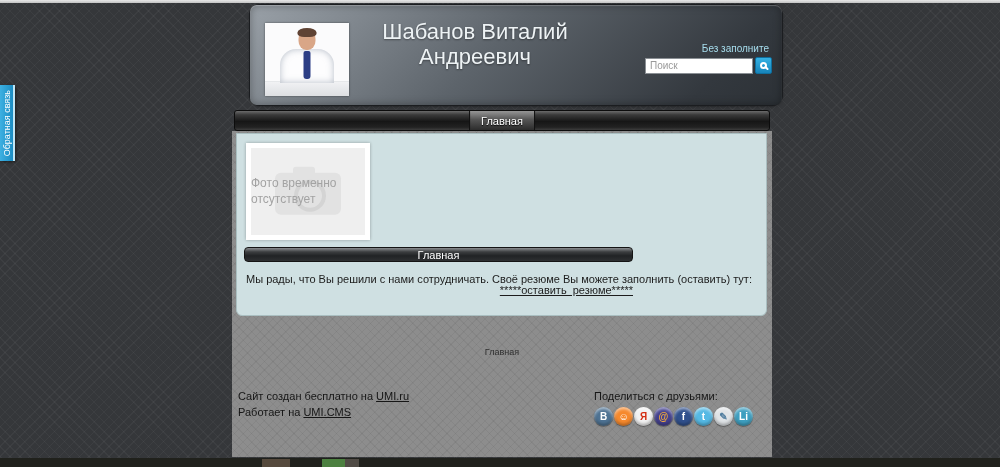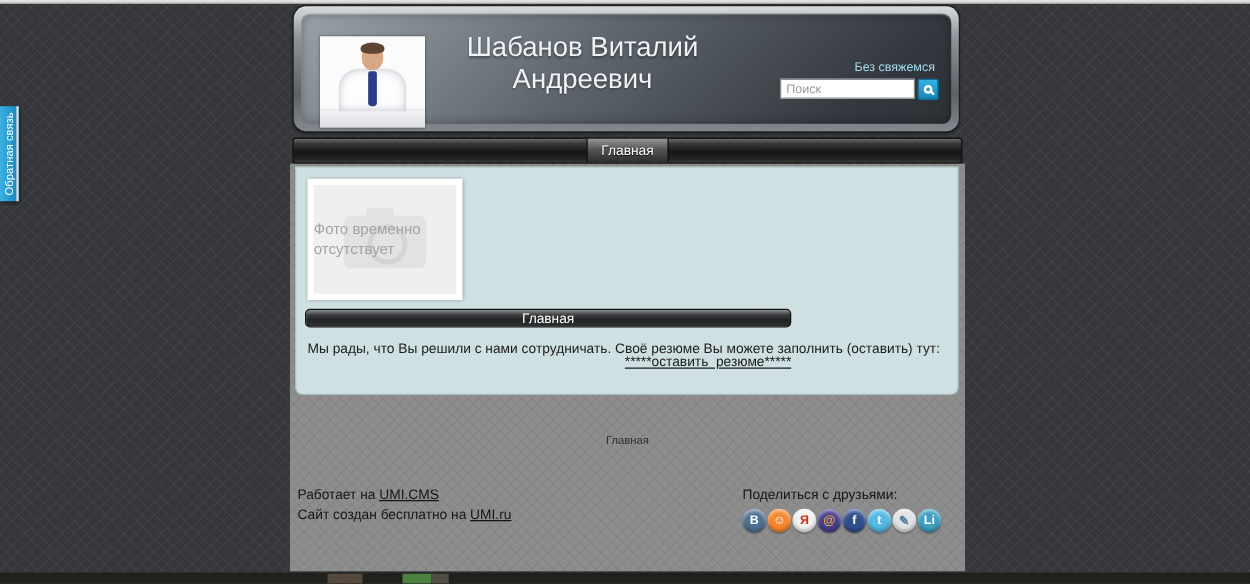--- a/index.html
+++ b/index.html
@@ -14,41 +14,41 @@
 
   
   .feedback-tab { position:absolute; left:0; top:85px; width:15px; height:76px;
     background:linear-gradient(90deg,#3db0e2,#1b8cc2); border-right:2px solid #bfe6f6;
     box-shadow:1px 1px 3px rgba(0,0,0,.5); display:flex; align-items:center; justify-content:center; cursor:pointer; }
   .feedback-tab span { writing-mode:vertical-rl; transform:rotate(180deg); font-size:9px; color:#fff; white-space:nowrap; }
 
   .column { position:absolute; left:232px; top:0; width:540px; height:467px; }
 
   
-  .header-card { position:absolute; top:5px; left:3px; width:532px; height:100px; border-radius:10px;
+  .header-card { position:absolute; top:5px; left:18px; width:532px; height:100px; border-radius:10px;
     background:linear-gradient(180deg,#d9dcdf 0%,#8f949a 25%,#5b6167 70%,#83898f 100%);
-    box-shadow:0 0 0 1px #1b1d20, 0 1px 3px rgba(0,0,0,.6); padding:6px; }
+    box-shadow:0 0 0 1px #1b1d20, 0 1px 3px rgba(0,0,0,.6); padding:0; }
   .header-inner { position:relative; width:100%; height:100%; border-radius:7px;
     background:linear-gradient(135deg,#9aa1a8 0%,#5d646b 45%,#33383e 85%,#2c3136 100%);
     box-shadow:inset 0 1px 1px rgba(255,255,255,.25), inset 0 0 8px rgba(0,0,0,.35); }
 
   .photo { position:absolute; left:15px; top:18px; width:84px; height:73px; background:#fbfbfc; overflow:hidden;
     box-shadow:0 0 2px rgba(0,0,0,.5); }
   .photo .desk { position:absolute; bottom:0; left:-4px; right:-4px; height:15px; background:linear-gradient(#f1f2f4,#dddfe2); border-top:1px solid #e6e8ea; }
   .photo .head { position:absolute; top:7px; left:50%; transform:translateX(-50%); width:17px; height:20px; background:#d9a687; border-radius:45%; }
   .photo .head::before { content:''; position:absolute; top:-2px; left:-1px; right:-1px; height:9px; background:#5f4334; border-radius:50% 50% 35% 35%; }
   .photo .shirt { position:absolute; top:26px; left:50%; transform:translateX(-50%); width:54px; height:34px; background:#fdfdfe; border-radius:16px 16px 0 0; box-shadow:inset 0 0 7px rgba(145,155,170,.65); }
   .photo .tie { position:absolute; top:28px; left:50%; transform:translateX(-50%); width:7px; height:28px; background:#2c3e85; border-radius:2px 2px 3px 3px; }
 
   .title-block { position:absolute; left:100px; top:14px; width:250px; text-align:center; }
   .title-block h1 { font-size:22px; line-height:25px; font-weight:normal; color:#eef3f5; text-shadow:0 1px 2px rgba(0,0,0,.4); }
   .subtitle { margin-top:4px; font-size:12px; color:#4ec5de; }
 
   .schedule { position:absolute; top:38px; right:13px; font-size:10px; color:#a6dcec; }
-  .searchbox { position:absolute; top:52px; right:10px; display:flex; }
+  .searchbox { position:absolute; top:52px; right:10px; display:flex; align-items:center; }
   .searchbox input { width:108px; height:16px; border:1px solid #8a8f94; font-size:10px; padding:0 4px; color:#333; background:#fff; outline:none; }
   .searchbox input::placeholder { color:#9a9a9a; }
   .search-btn { width:17px; height:17px; margin-left:2px; border:1px solid #0f6f9e; border-radius:2px;
     background:linear-gradient(#35b2e4,#1784ba); display:flex; align-items:center; justify-content:center; cursor:pointer; }
   .mag { position:relative; width:7px; height:7px; border:2px solid #fff; border-radius:50%; display:block; }
   .mag::after { content:''; position:absolute; width:5px; height:2px; background:#fff; transform:rotate(45deg); right:-4px; bottom:-2px; border-radius:1px; }
 
   
   .navbar { position:absolute; top:110px; left:2px; width:536px; height:21px; border:1px solid #0c0c0c; border-radius:3px;
     background:linear-gradient(180deg,#6b6b6b 0%,#3a3a3a 20%,#161616 55%,#222 85%,#3d3d3d 100%); }
@@ -116,21 +116,21 @@
       <div class="header-inner">
         <div class="photo">
           <div class="desk"></div>
           <div class="shirt"></div>
           <div class="tie"></div>
           <div class="head"></div>
         </div>
         <div class="title-block">
           <h1>Шабанов Виталий Андреевич</h1>
         </div>
-        <div class="schedule">Без свяжемся</div>
+        <div class="schedule">Без заполните</div>
         <div class="searchbox">
           <input type="text" placeholder="Поиск" style="">
           <div class="search-btn">
             <span class="mag"></span>
           </div>
         </div>
       </div>
     </div>
 
     <div class="navbar">
@@ -154,24 +154,24 @@
         <div class="resume-link-row">
           <a>*****оставить  резюме*****</a>
         </div>
       </div>
 
       <div class="footer-nav">Главная</div>
 
       <div class="footer">
         <div class="credits">
           <div>
-            <span>Работает на </span><a>UMI.CMS</a>
+            <span>Сайт создан бесплатно на </span><a>UMI.ru</a>
           </div>
           <div>
-            <span>Сайт создан бесплатно на </span><a>UMI.ru</a>
+            <span>Работает на </span><a>UMI.CMS</a>
           </div>
         </div>
         <div class="share">
           <div class="share-label">Поделиться с друзьями:</div>
           <div class="icons">
             <span class="sicon" style="background: rgb(78, 114, 146); color: rgb(255, 255, 255);">В</span>
             <span class="sicon" style="background: rgb(246, 137, 45); color: rgb(255, 255, 255);">☺</span>
             <span class="sicon" style="background: rgb(242, 242, 242); color: rgb(212, 46, 18);">Я</span>
             <span class="sicon" style="background: rgb(68, 65, 142); color: rgb(240, 169, 60);">@</span>
             <span class="sicon" style="background: rgb(48, 80, 140); color: rgb(255, 255, 255);">f</span>

